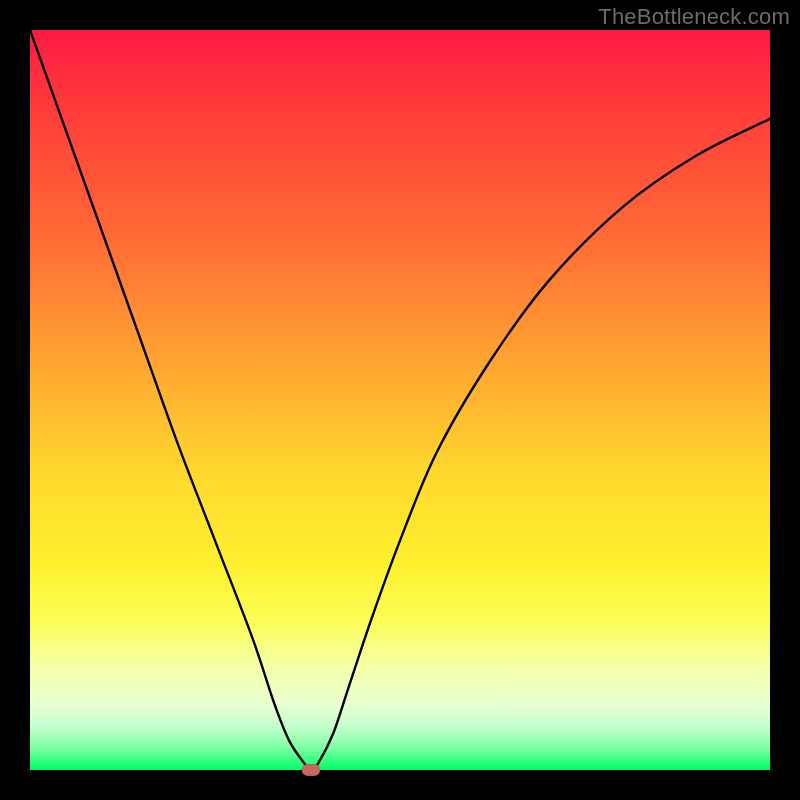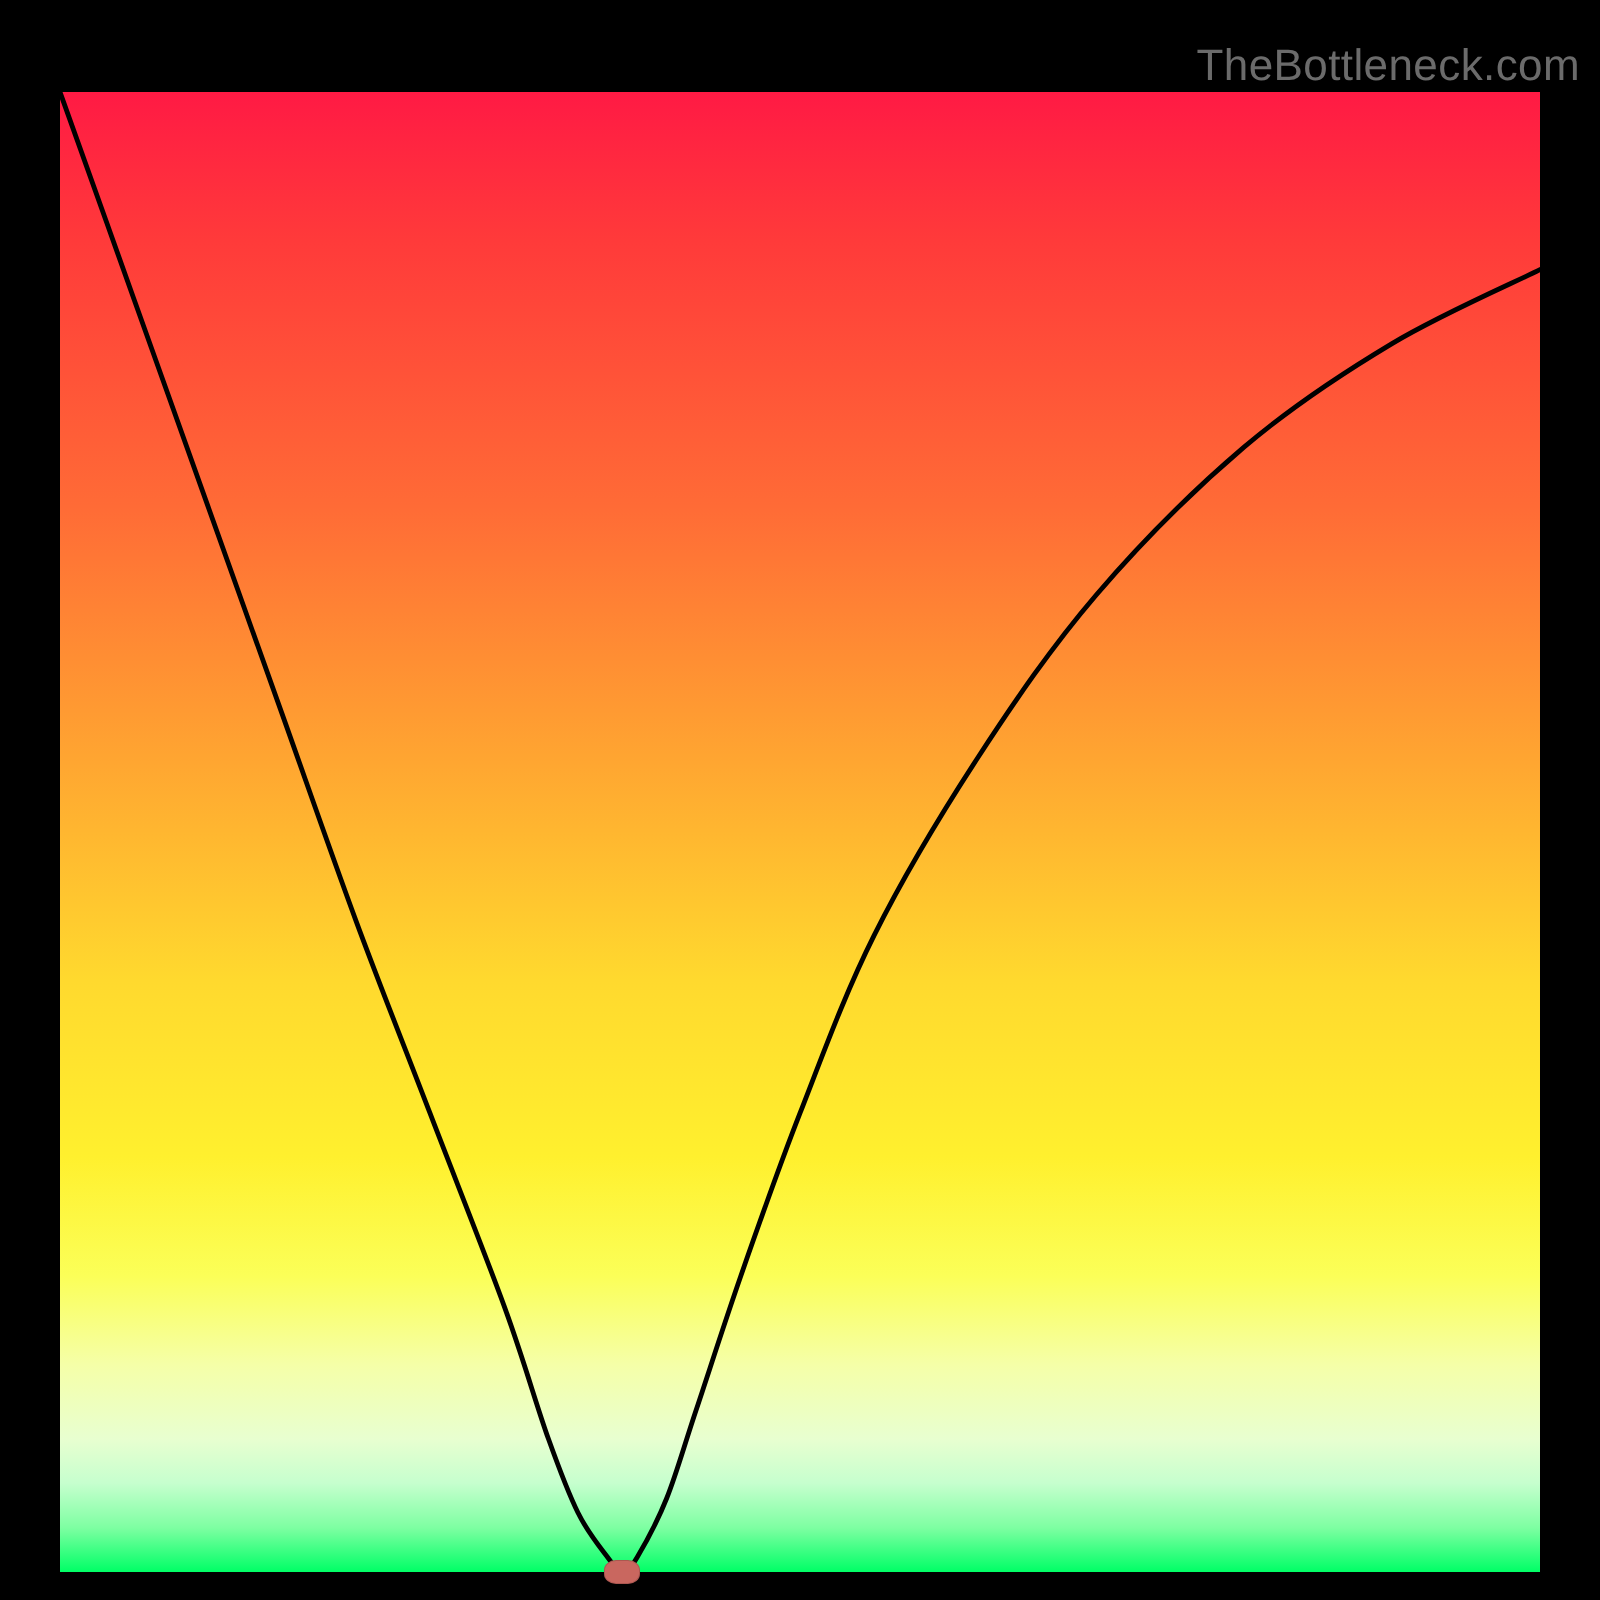--- a/index.html
+++ b/index.html
@@ -8,21 +8,20 @@
     width: 800px;
     height: 800px;
     background: #000;
     font-family: Arial, Helvetica, sans-serif;
     overflow: hidden;
   }
   .frame {
     position: absolute;
     inset: 0;
     background: #000;
-    margin-top: 16px;
   }
   .plot {
     position: absolute;
     left: 30px;
     top: 30px;
     width: 740px;
     height: 740px;
     
     background: linear-gradient(
       to bottom,

